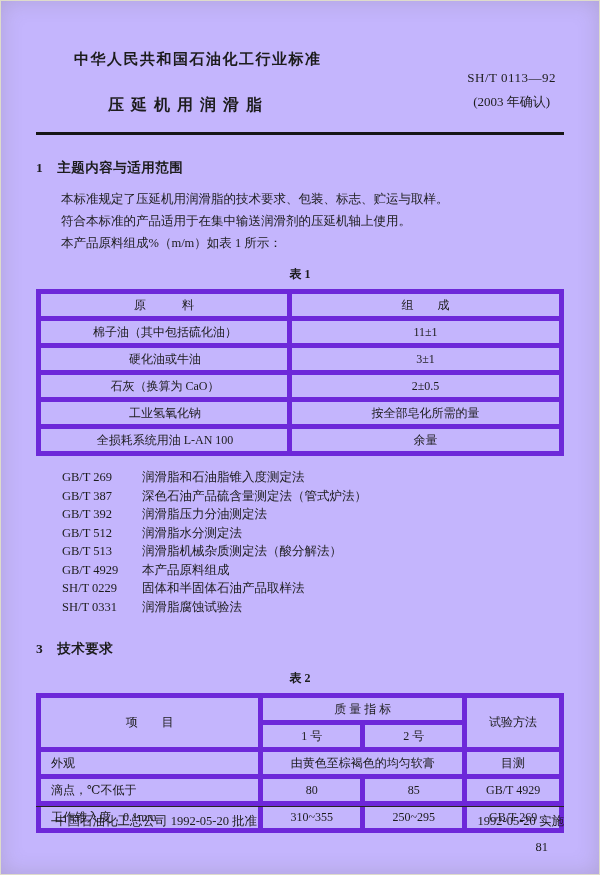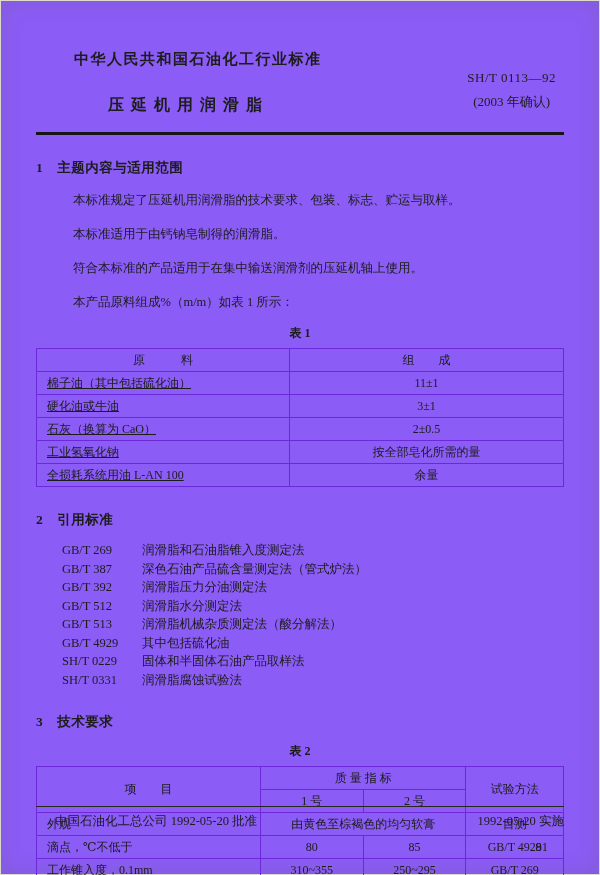--- a/index.html
+++ b/index.html
@@ -4,44 +4,44 @@
 <style>
   html, body { margin: 0; padding: 0; }
   body {
     width: 600px; height: 875px;
     background: #cfcec6;
     font-family: "Liberation Serif", "DejaVu Serif", serif;
   }
   .page {
     position: relative;
     width: 600px; height: 875px;
-    background: #8b5cf6;
+    background: #c4b5fd;
     color: #1c1c1c;
     overflow: hidden;
     box-shadow: inset 0 0 0 1px #dedbcb, inset 0 0 22px rgba(95,92,70,.22);
   }
   
   .doc-header { display: flex; justify-content: space-between; align-items: flex-start; padding: 50px 44px 0 74px; }
   .org { font-size: 15px; font-weight: bold; letter-spacing: 1.5px; }
   .doc-title { margin: 26px 0 0 34px; font-size: 16px; font-weight: bold; letter-spacing: 7px; }
   .header-right { text-align: center; padding-top: 20px; }
   .std-no { font-size: 13px; font-weight: normal; letter-spacing: .5px; }
   .confirm { font-size: 13px; margin-top: 7px; }
   .rule-thick { height: 3px; background: #161616; margin: 16px 36px 0 36px; }
   
   h2.sec-h { font-size: 13.5px; font-weight: bold; margin: 24px 36px 0; letter-spacing: .5px; }
   .paras { margin: 11px 36px 0; }
-  .paras p { font-size: 12.5px; line-height: 22px; text-indent: 2em; margin: 12px; }
+  .paras p { font-size: 12.5px; line-height: 22px; text-indent: 2em; margin: 0; }
   .tcap { font-size: 12px; font-weight: bold; text-align: center; margin-top: 12px; }
   
   table { border-collapse: collapse; margin: 6px auto 0; width: 528px; table-layout: fixed; }
-  th, td { border: 1px solid #6d28d9; font-size: 12px; padding: 2.5px 8px; }
+  th, td { border: 5px solid #6d28d9; font-size: 12px; padding: 2.5px 8px; }
   th { font-weight: normal; text-align: center; }
   .t1 col.c1 { width: 48%; }
-  .t1 td.mat { text-align: left; padding-left: 10px; text-decoration: underline; }
+  .t1 td.mat { text-align: center; padding-left: 10px; }
   .t1 td.comp { text-align: center; }
   
   .stds { list-style: none; margin: 12px 36px 0; padding: 0 0 0 26px; }
   .stds li { display: flex; font-size: 12.5px; line-height: 18.5px; }
   .stds .code { width: 80px; flex: 0 0 80px; }
   
   .t2 col.c1 { width: 42.5%; }
   .t2 col.c2 { width: 19.5%; }
   .t2 col.c3 { width: 19.5%; }
   .t2 col.c4 { width: 18.5%; }
@@ -67,21 +67,20 @@
       <div class="std-no">SH/T 0113—92</div>
       <div class="confirm">(2003 年确认)</div>
     </div>
   </div>
 
   <div class="rule-thick"></div>
 
   <h2 class="sec-h">1　主题内容与适用范围</h2>
   <div class="paras">
     <p>本标准规定了压延机用润滑脂的技术要求、包装、标志、贮运与取样。</p>
-    <p>本标准适用于由钙钠皂制得的润滑脂。</p>
     <p>符合本标准的产品适用于在集中输送润滑剂的压延机轴上使用。</p>
     <p>本产品原料组成%（m/m）如表 1 所示：</p>
   </div>
 
   <div class="tcap">表 1</div>
   <table class="t1">
     <colgroup>
         <col class="c1">
         <col class="c2">
       </colgroup>
@@ -106,21 +105,20 @@
       <td class="mat">工业氢氧化钠</td>
       <td class="comp">按全部皂化所需的量</td>
     </tr>
     <tr>
       <td class="mat">全损耗系统用油 L-AN 100</td>
       <td class="comp">余量</td>
     </tr>
   </tbody>
     </table>
 
-  <h2 class="sec-h">2　引用标准</h2>
   <ul class="stds">
     <li>
       <span class="code">GB/T 269</span>
       <span class="name">润滑脂和石油脂锥入度测定法</span>
     </li>
     <li>
       <span class="code">GB/T 387</span>
       <span class="name">深色石油产品硫含量测定法（管式炉法）</span>
     </li>
     <li>
@@ -130,21 +128,21 @@
     <li>
       <span class="code">GB/T 512</span>
       <span class="name">润滑脂水分测定法</span>
     </li>
     <li>
       <span class="code">GB/T 513</span>
       <span class="name">润滑脂机械杂质测定法（酸分解法）</span>
     </li>
     <li>
       <span class="code">GB/T 4929</span>
-      <span class="name">其中包括硫化油</span>
+      <span class="name">本产品原料组成</span>
     </li>
     <li>
       <span class="code">SH/T 0229</span>
       <span class="name">固体和半固体石油产品取样法</span>
     </li>
     <li>
       <span class="code">SH/T 0331</span>
       <span class="name">润滑脂腐蚀试验法</span>
     </li>
   </ul>

